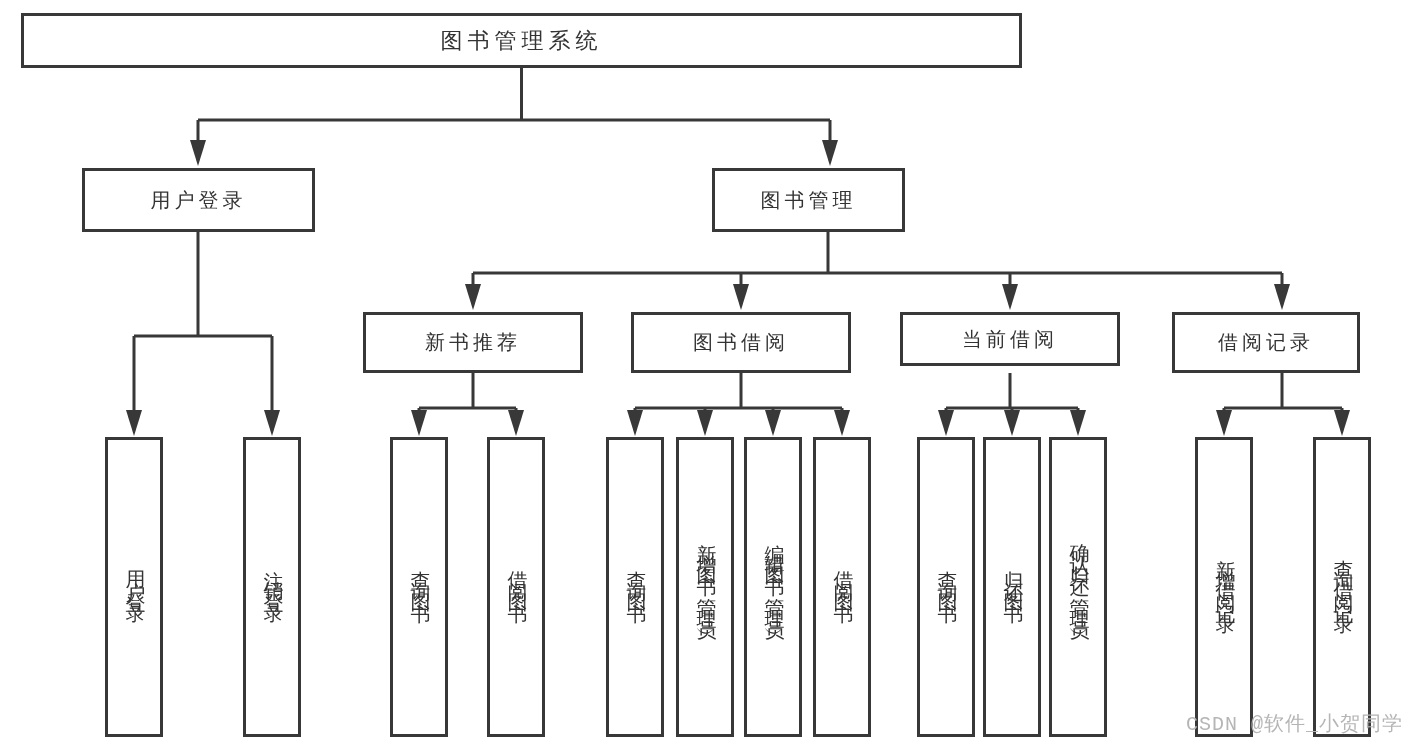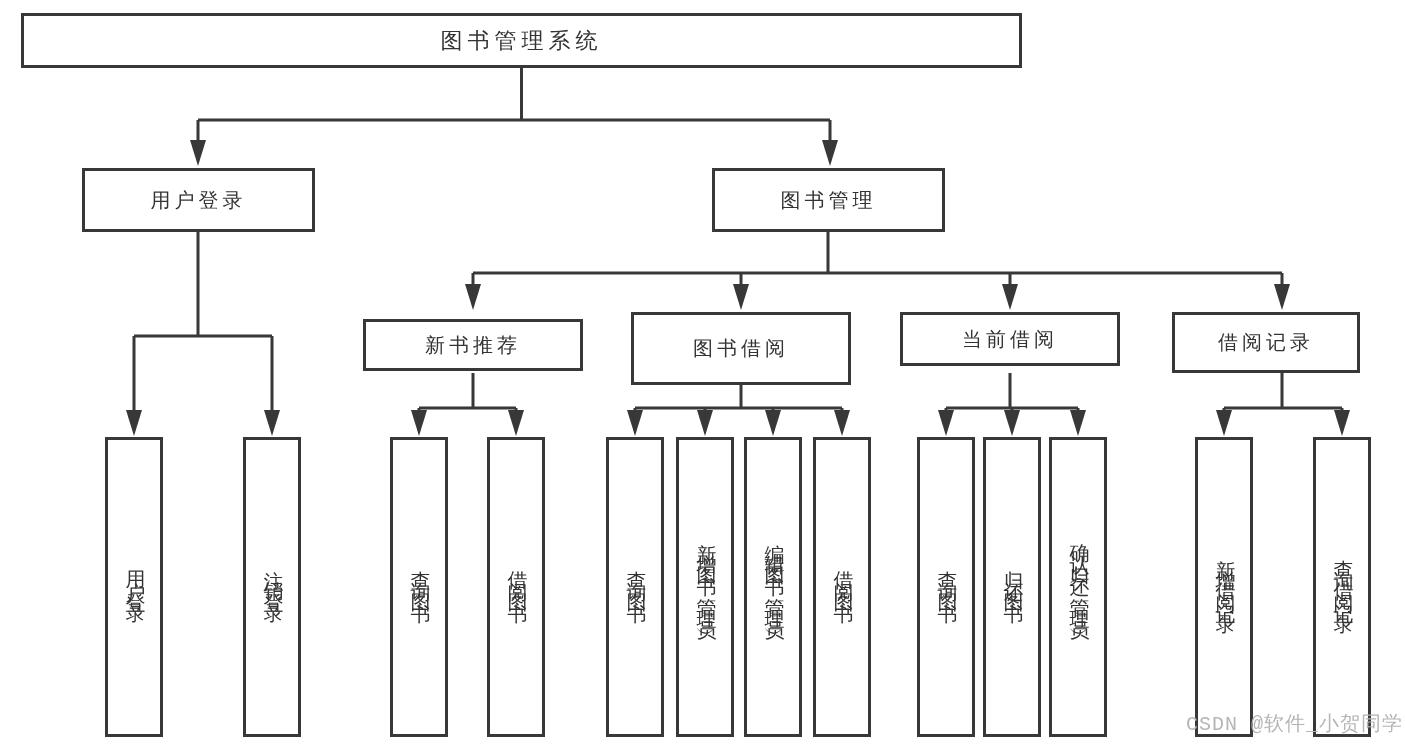--- a/index.html
+++ b/index.html
@@ -98,28 +98,28 @@
       <polygon points="1334,410 1350,410 1342,436" fill="#383838"></polygon>
     </svg>
 
   <div class="node h root" style="left:21px;top:13px;width:1001px;height:55px">
     <span>图书管理系统</span>
   </div>
 
   <div class="node h" style="left:82px;top:168px;width:233px;height:64px">
     <span>用户登录</span>
   </div>
-  <div class="node h" style="left:712px;top:168px;width:233px;height:64px">
+  <div class="node h" style="left:712px;top:168px;width:193px;height:64px">
     <span>图书管理</span>
   </div>
 
-  <div class="node h" style="left:363px;top:319px;width:220px;height:52px">
+  <div class="node h" style="left:363px;top:312px;width:220px;height:61px">
     <span>新书推荐</span>
   </div>
-  <div class="node h" style="left:631px;top:312px;width:220px;height:73px">
+  <div class="node h" style="left:631px;top:312px;width:220px;height:61px">
     <span>图书借阅</span>
   </div>
   <div class="node h" style="left:900px;top:312px;width:220px;height:54px">
     <span>当前借阅</span>
   </div>
   <div class="node h" style="left:1172px;top:312px;width:188px;height:61px">
     <span>借阅记录</span>
   </div>
 
   <div class="node v" style="left:105px;top:437px;width:58px;height:300px">

